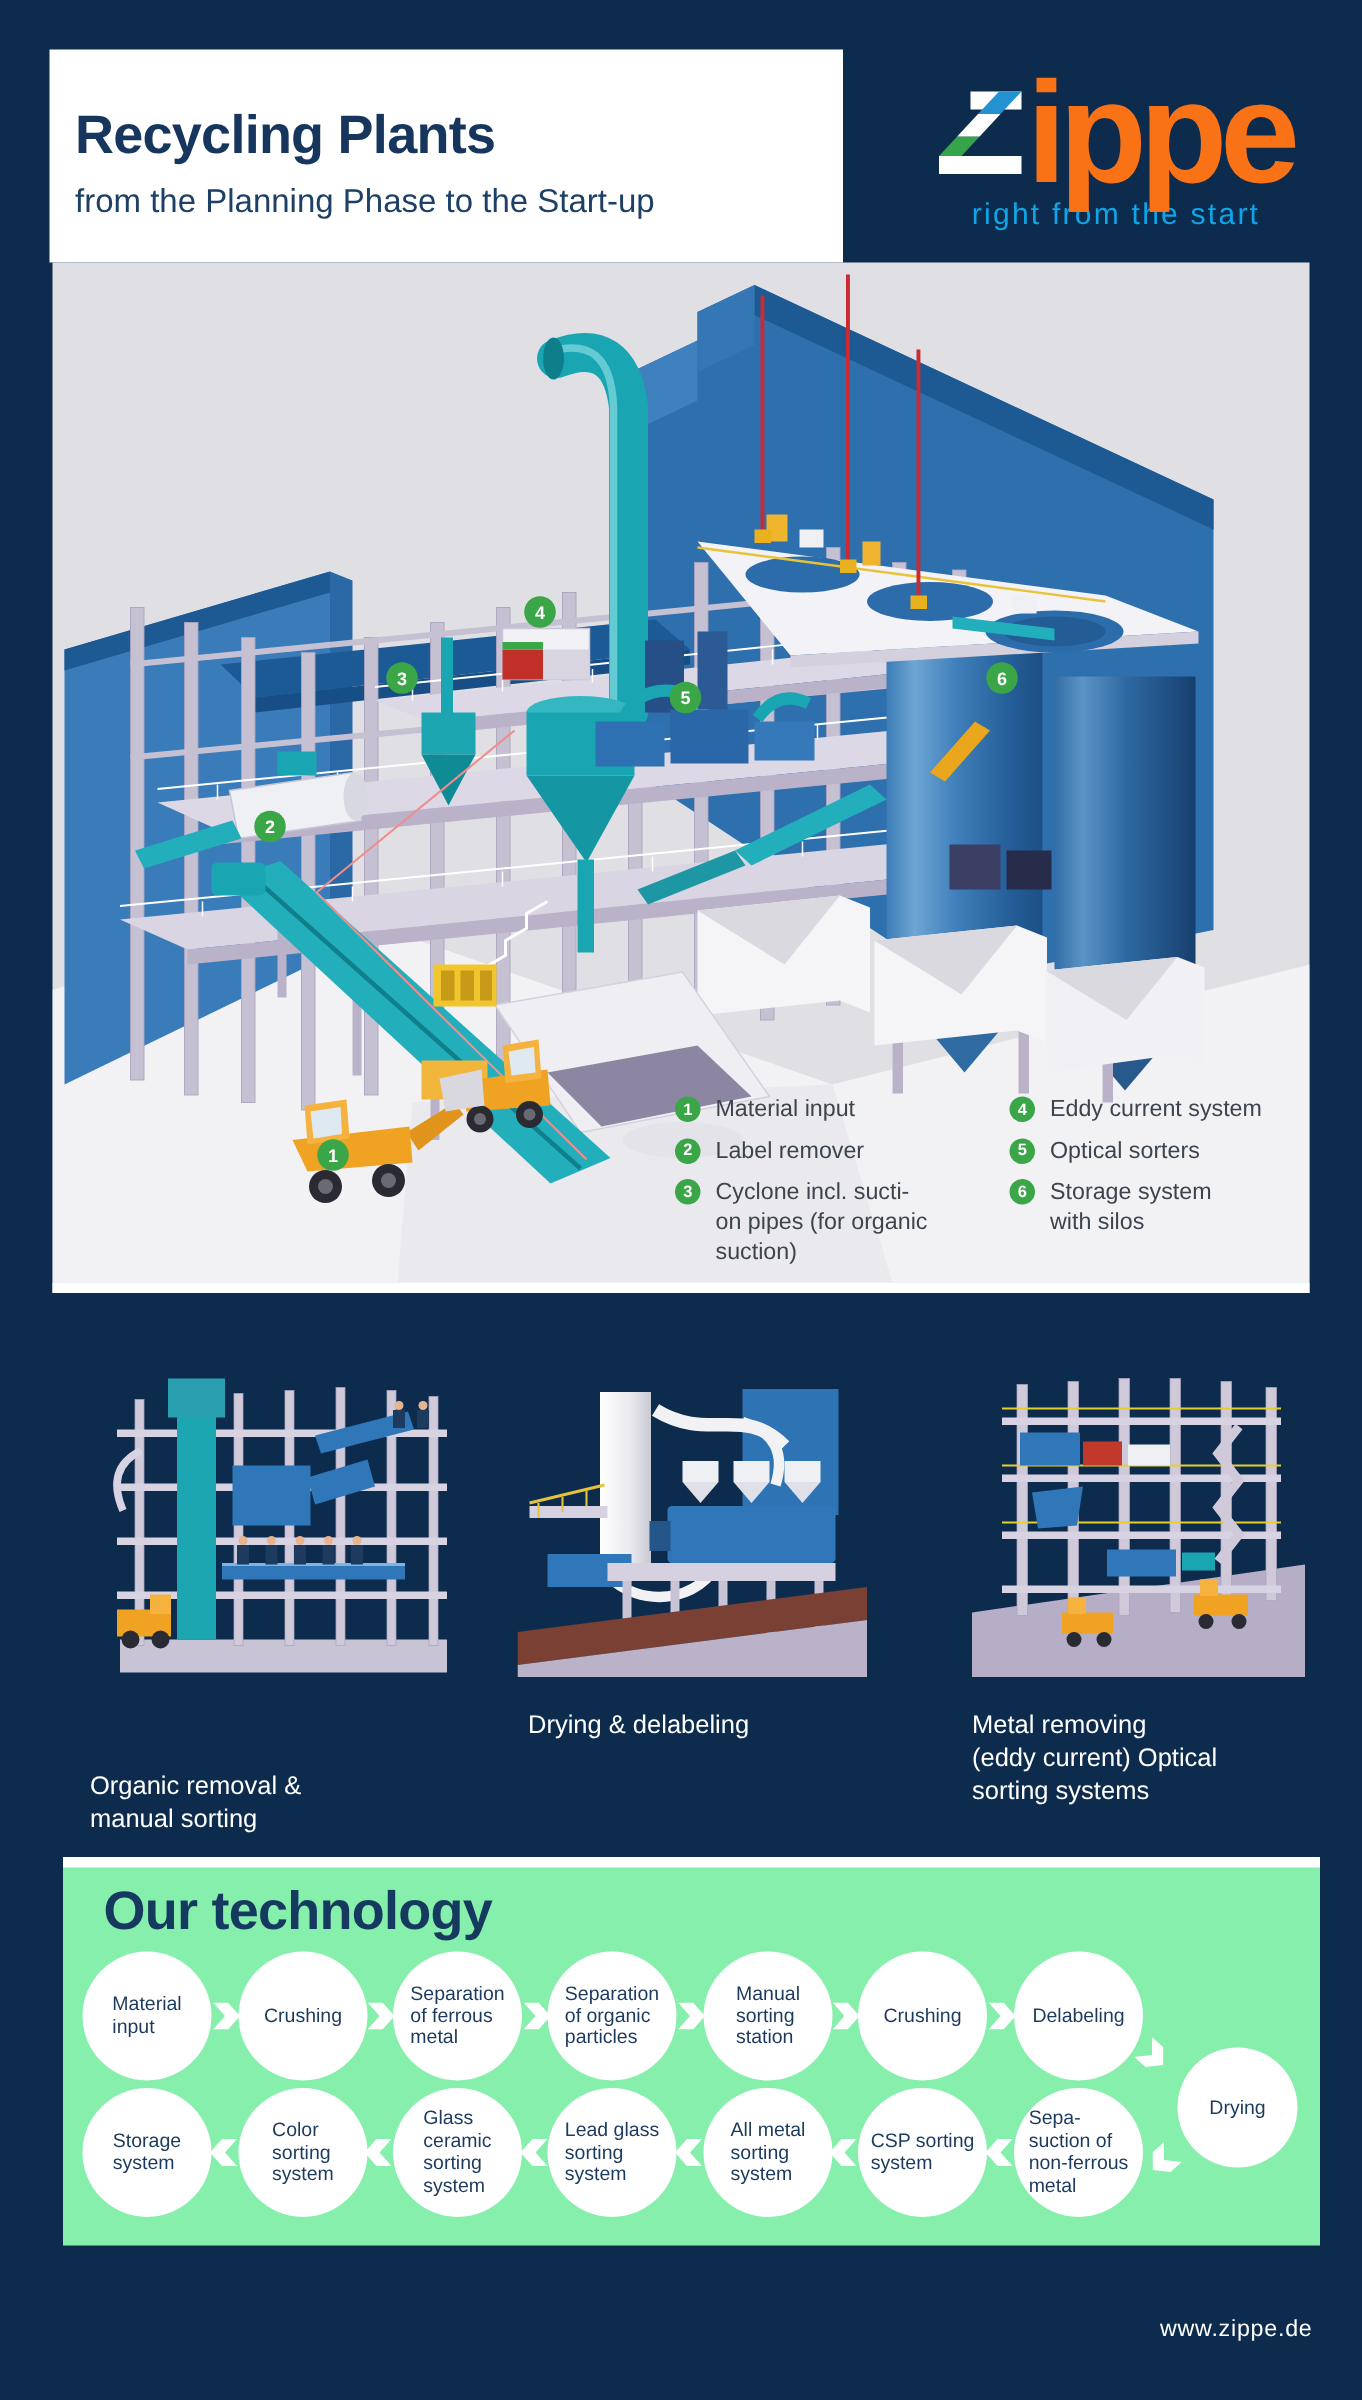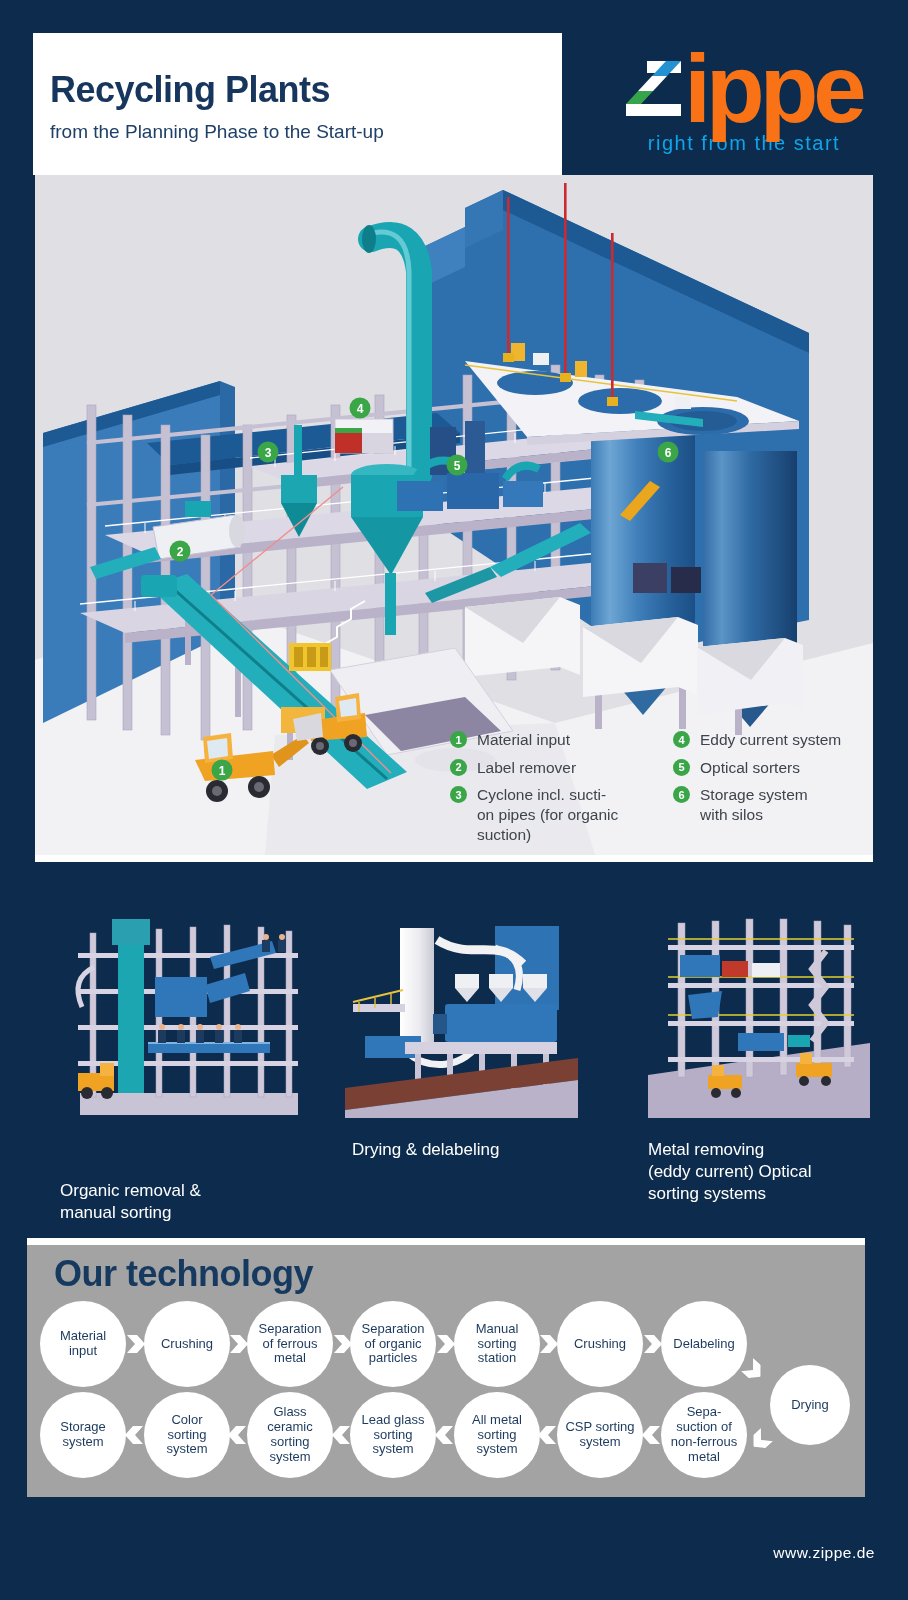--- a/index.html
+++ b/index.html
@@ -3,21 +3,21 @@
 <meta charset="utf-8">
 <style>
   html,body{margin:0;padding:0;background:#0d2c4d;}
   .page{position:relative;width:908px;height:1600px;background:#0d2c4d;overflow:hidden;
         font-family:"Liberation Sans","DejaVu Sans",sans-serif;}
   .abs{position:absolute;}
 
   
   .card-top{left:33px;top:33px;width:529px;height:142px;background:#ffffff;}
   .title{left:17px;top:36px;font-size:36px;font-weight:bold;color:#17365d;letter-spacing:-.5px;}
-  .subtitle{left:17px;top:88px;font-size:19px;color:#1e4066;}
+  .subtitle{left:17px;top:88px;font-size:22px;color:#1e4066;}
 
   
   .logo{left:598px;top:34px;width:292px;text-align:center;}
   .logo-word{display:flex;justify-content:center;align-items:flex-end;height:84px;}
   .logo-rest{font-size:96px;font-weight:bold;color:#f97316;letter-spacing:-5px;line-height:.78;
              transform:translateY(9px);}
   .tagline{margin-top:14px;font-size:20px;color:#0ea5e9;letter-spacing:1.5px;}
 
   
   .diagram-panel{left:35px;top:175px;width:838px;height:680px;background:#e0e0e4;
@@ -26,25 +26,25 @@
   .legend-item{display:flex;align-items:flex-start;}
   .badge{flex:0 0 auto;width:17px;height:17px;border-radius:50%;background:#3aa648;color:#fff;
          font-size:11px;font-weight:bold;display:flex;align-items:center;justify-content:center;
          margin-right:10px;margin-top:1px;}
   .legend-label{font-size:15.5px;color:#3e444c;line-height:1.27;white-space:pre-line;}
 
   
   .caption{color:#ffffff;font-size:17px;line-height:1.3;white-space:pre-line;}
 
   
-  .tech-panel{left:27px;top:1238px;width:838px;height:252px;background:#a3a3a3;
+  .tech-panel{left:42px;top:1238px;width:838px;height:252px;background:#86efac;
               border-top:7px solid #ffffff;}
   .tech-title{left:27px;top:8px;font-size:36px;font-weight:bold;color:#16395f;letter-spacing:-.5px;}
   .circ{position:absolute;width:86px;height:86px;border-radius:50%;background:#ffffff;
-        display:flex;align-items:center;justify-content:center;text-align:center;
+        display:flex;align-items:center;justify-content:center;text-align:left;
         font-size:13px;color:#1c3a5e;line-height:1.15;white-space:pre-line;}
   .circ.small{width:80px;height:80px;}
   .arr{position:absolute;width:20px;height:18px;}
 
   .footer-url{right:33px;top:1544px;color:#ffffff;font-size:15.5px;letter-spacing:.5px;}
 </style>
 </head>
 <body>
 
 <div class="page">

